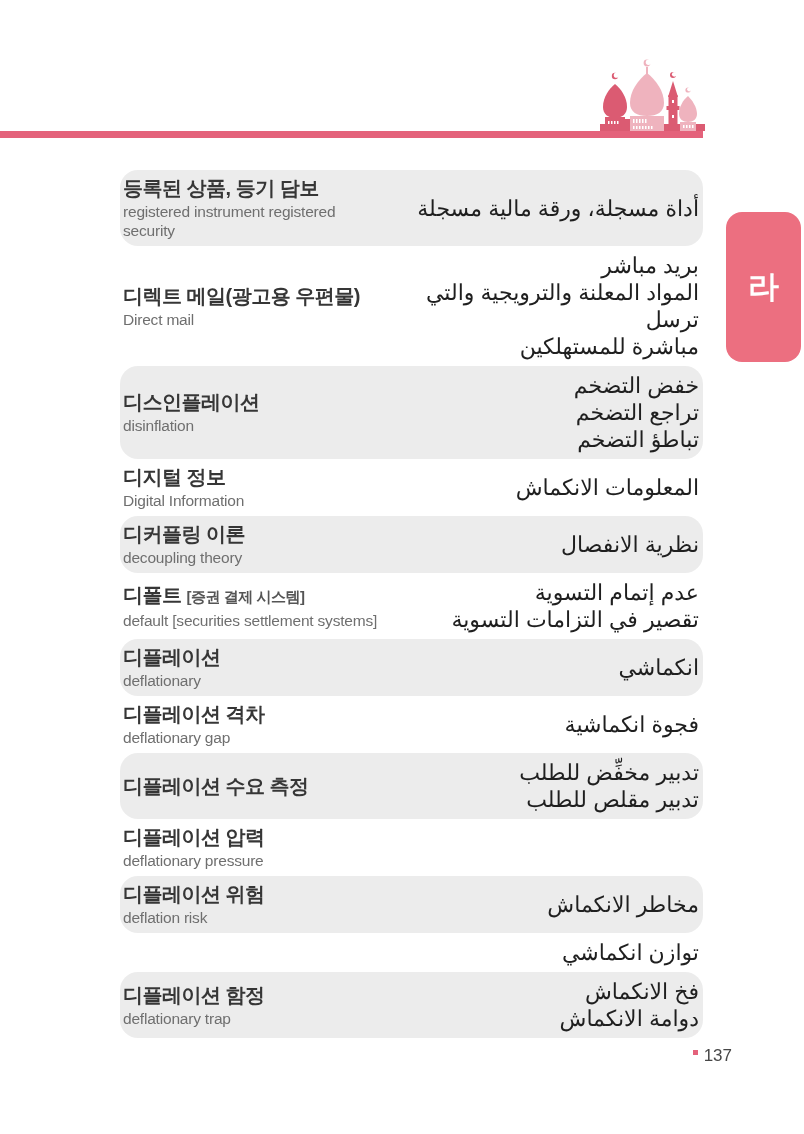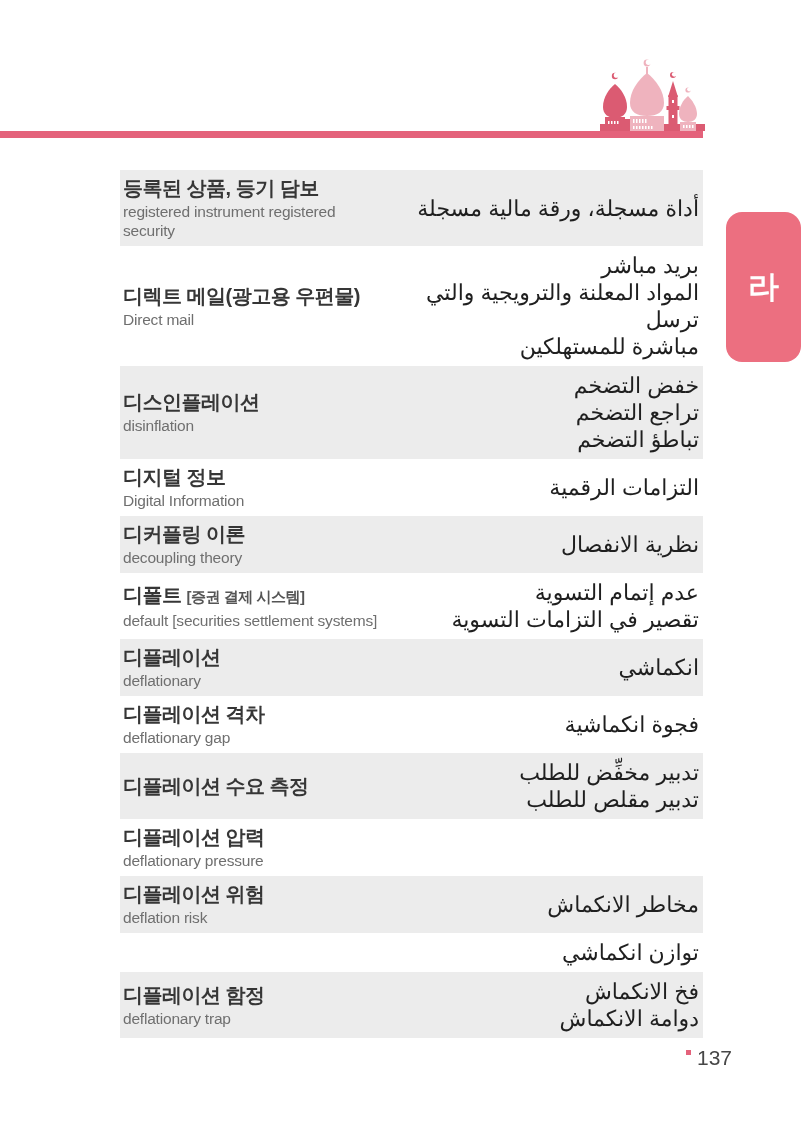--- a/index.html
+++ b/index.html
@@ -39,21 +39,21 @@
     color:#ffffff;font-size:31px;font-weight:700;
   }
   
   .glossary{
     position:absolute;left:120px;top:170px;width:583px;
   }
   .row{
     display:flex;align-items:center;
     padding:6px 4px 6px 3px;
   }
-  .row.shaded{background:var(--row-gray);}
+  .row.shaded{background:var(--row-gray);border-radius:18px;}
   .col-left{width:262px;flex:0 0 262px;}
   .col-right{flex:1;text-align:right;}
   .ko{
     font-size:20px;font-weight:700;color:var(--ko-color);
     letter-spacing:-0.5px;line-height:24px;
   }
   .ko-note{
     font-size:15px;font-weight:700;color:#555555;letter-spacing:-0.5px;
   }
   .en{
@@ -63,21 +63,21 @@
   .ar{
     direction:rtl;unicode-bidi:embed;
     font-family:Liberation Sans, sans-serif;
     font-size:22px;color:var(--ar-color);line-height:27px;
     white-space:pre-line;
   }
   
   .page-number{
     position:absolute;top:1046px;right:72px;
     display:flex;
-    font-size:21px;color:var(--pagenum-color);
+    font-size:17px;color:var(--pagenum-color);
   }
   .page-number .dot{
     width:5px;height:5px;background:var(--accent);
     display:inline-block;margin-right:6px;margin-top:4px;
   }
 </style>
 </head>
 <body>
 
 <div class="top-rule"></div>
@@ -168,21 +168,21 @@
 تراجع التضخم
 تباطؤ التضخم</div>
       </div>
     </div>
     <div class="row">
       <div class="col-left">
         <div class="ko"><span>디지털 정보</span></div>
         <div class="en">Digital Information</div>
       </div>
       <div class="col-right">
-        <div class="ar">التزامات الرقمية</div>
+        <div class="ar">المعلومات الانكماش</div>
       </div>
     </div>
     <div class="row shaded">
       <div class="col-left">
         <div class="ko"><span>디커플링 이론</span></div>
         <div class="en">decoupling theory</div>
       </div>
       <div class="col-right">
         <div class="ar">نظرية الانفصال</div>
       </div>

